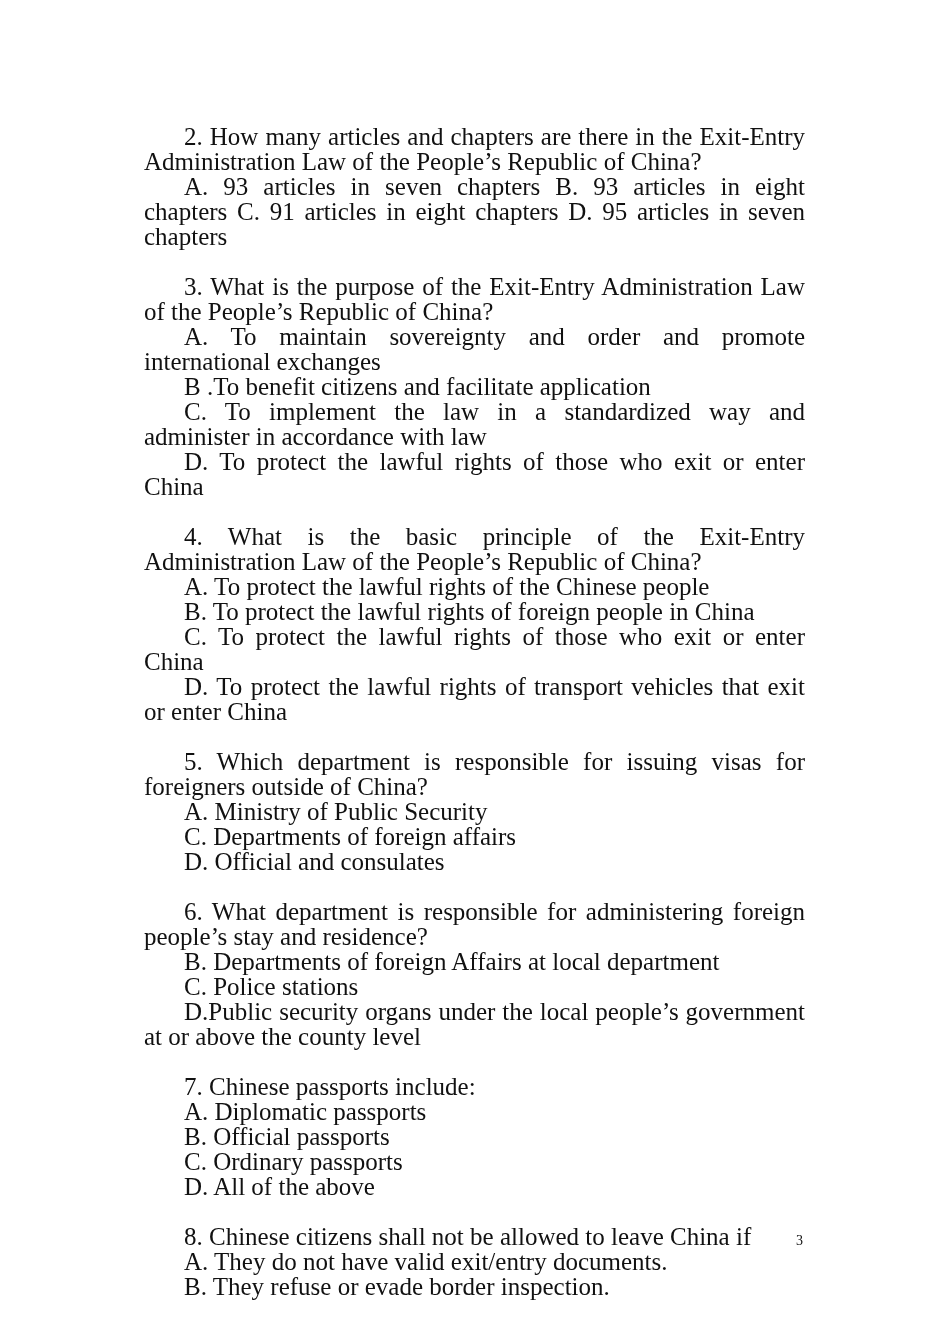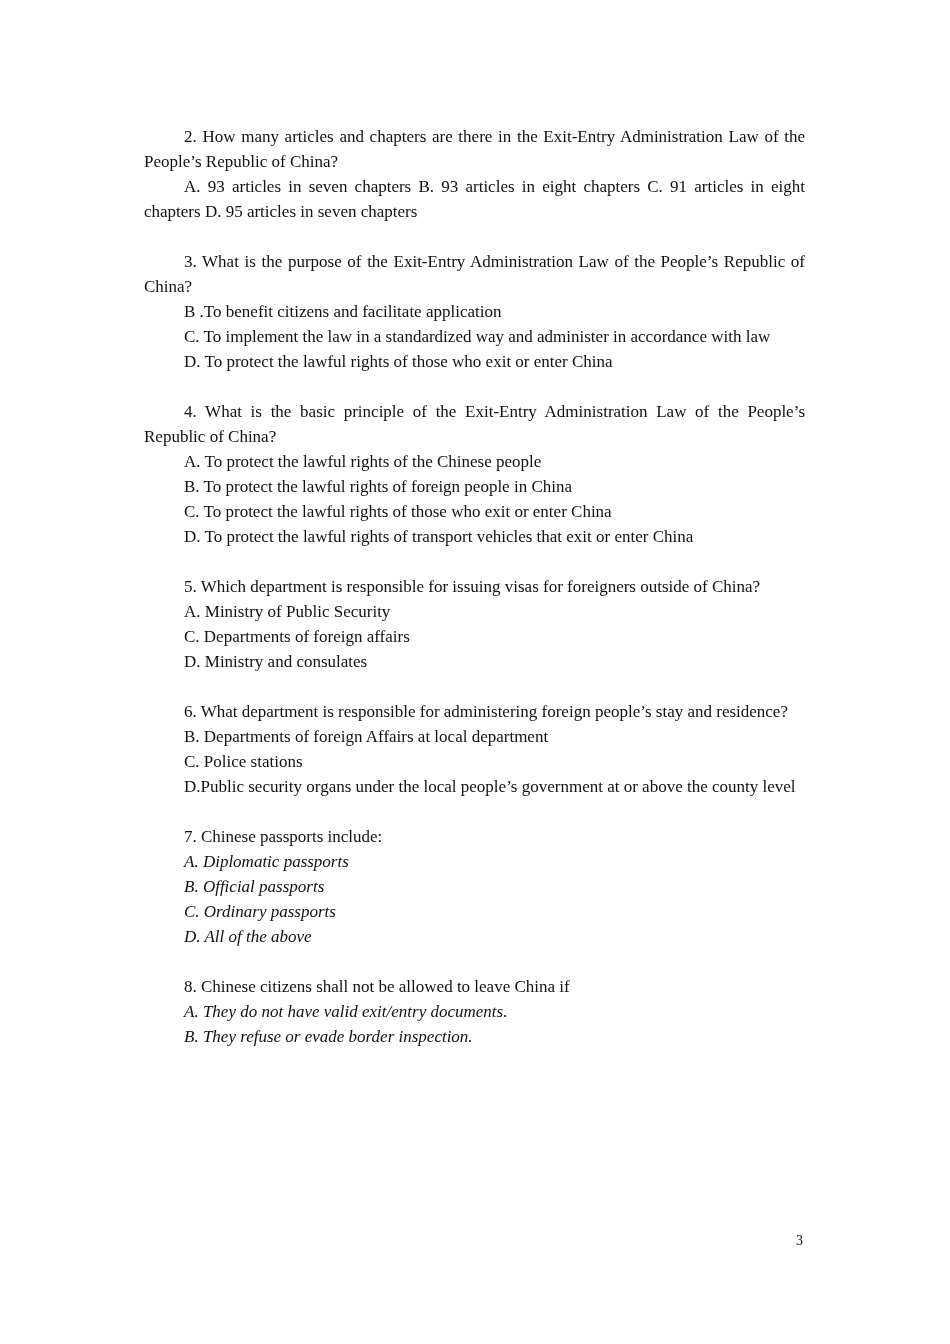--- a/index.html
+++ b/index.html
@@ -3,28 +3,28 @@
 <meta charset="utf-8">
 <style>
   html, body { margin: 0; padding: 0; background: #ffffff; }
   body { width: 950px; height: 1344px; position: relative; overflow: hidden; }
   .page {
     position: absolute;
     left: 144px;
     top: 124px;
     width: 661px;
     font-family: "Liberation Serif", serif;
-    font-size: 17px;
+    font-size: 25px;
     line-height: 25px;
     color: #111111;
   }
   .q { margin: 0 0 25px 0; }
   .q:last-child { margin-bottom: 11px; }
   .p { margin: 0; text-align: justify; text-indent: 40px; }
-  .p.noindent-block { text-indent: 0; padding-left: 40px; font-style: italic; }
+  .p.noindent-block { text-indent: 0; padding-left: 40px; }
   .page-num {
     position: absolute;
     left: 796px;
     top: 1231px;
     font-family: "Liberation Serif", serif;
     font-size: 14px;
     line-height: 20px;
     color: #111111;
   }
 </style>
@@ -33,38 +33,39 @@
 
 <div class="page">
 
   <div class="q">
     <p class="p">2. How many articles and chapters are there in the Exit-Entry Administration Law of the People’s Republic of China?</p>
     <p class="p">A. 93 articles in seven chapters B. 93 articles in eight chapters C. 91 articles in eight chapters D. 95 articles in seven chapters</p>
   </div>
 
   <div class="q">
     <p class="p">3. What is the purpose of the Exit-Entry Administration Law of the People’s Republic of China?</p>
+    <p class="p">A. To maintain sovereignty and order and promote international exchanges</p>
     <p class="p">B .To benefit citizens and facilitate application</p>
     <p class="p">C. To implement the law in a standardized way and administer in accordance with law</p>
     <p class="p">D. To protect the lawful rights of those who exit or enter China</p>
   </div>
 
   <div class="q">
     <p class="p">4. What is the basic principle of the Exit-Entry Administration Law of the People’s Republic of China?</p>
     <p class="p">A. To protect the lawful rights of the Chinese people</p>
     <p class="p">B. To protect the lawful rights of foreign people in China</p>
     <p class="p">C. To protect the lawful rights of those who exit or enter China</p>
     <p class="p">D. To protect the lawful rights of transport vehicles that exit or enter China</p>
   </div>
 
   <div class="q">
     <p class="p">5. Which department is responsible for issuing visas for foreigners outside of China?</p>
     <p class="p">A. Ministry of Public Security</p>
     <p class="p">C. Departments of foreign affairs</p>
-    <p class="p">D. Ministry and consulates</p>
+    <p class="p">D. Official and consulates</p>
   </div>
 
   <div class="q">
     <p class="p">6. What department is responsible for administering foreign people’s stay and residence?</p>
     <p class="p">B. Departments of foreign Affairs at local department</p>
     <p class="p">C. Police stations</p>
     <p class="p">D.Public security organs under the local people’s government at or above the county level</p>
   </div>
 
   <div class="q">

